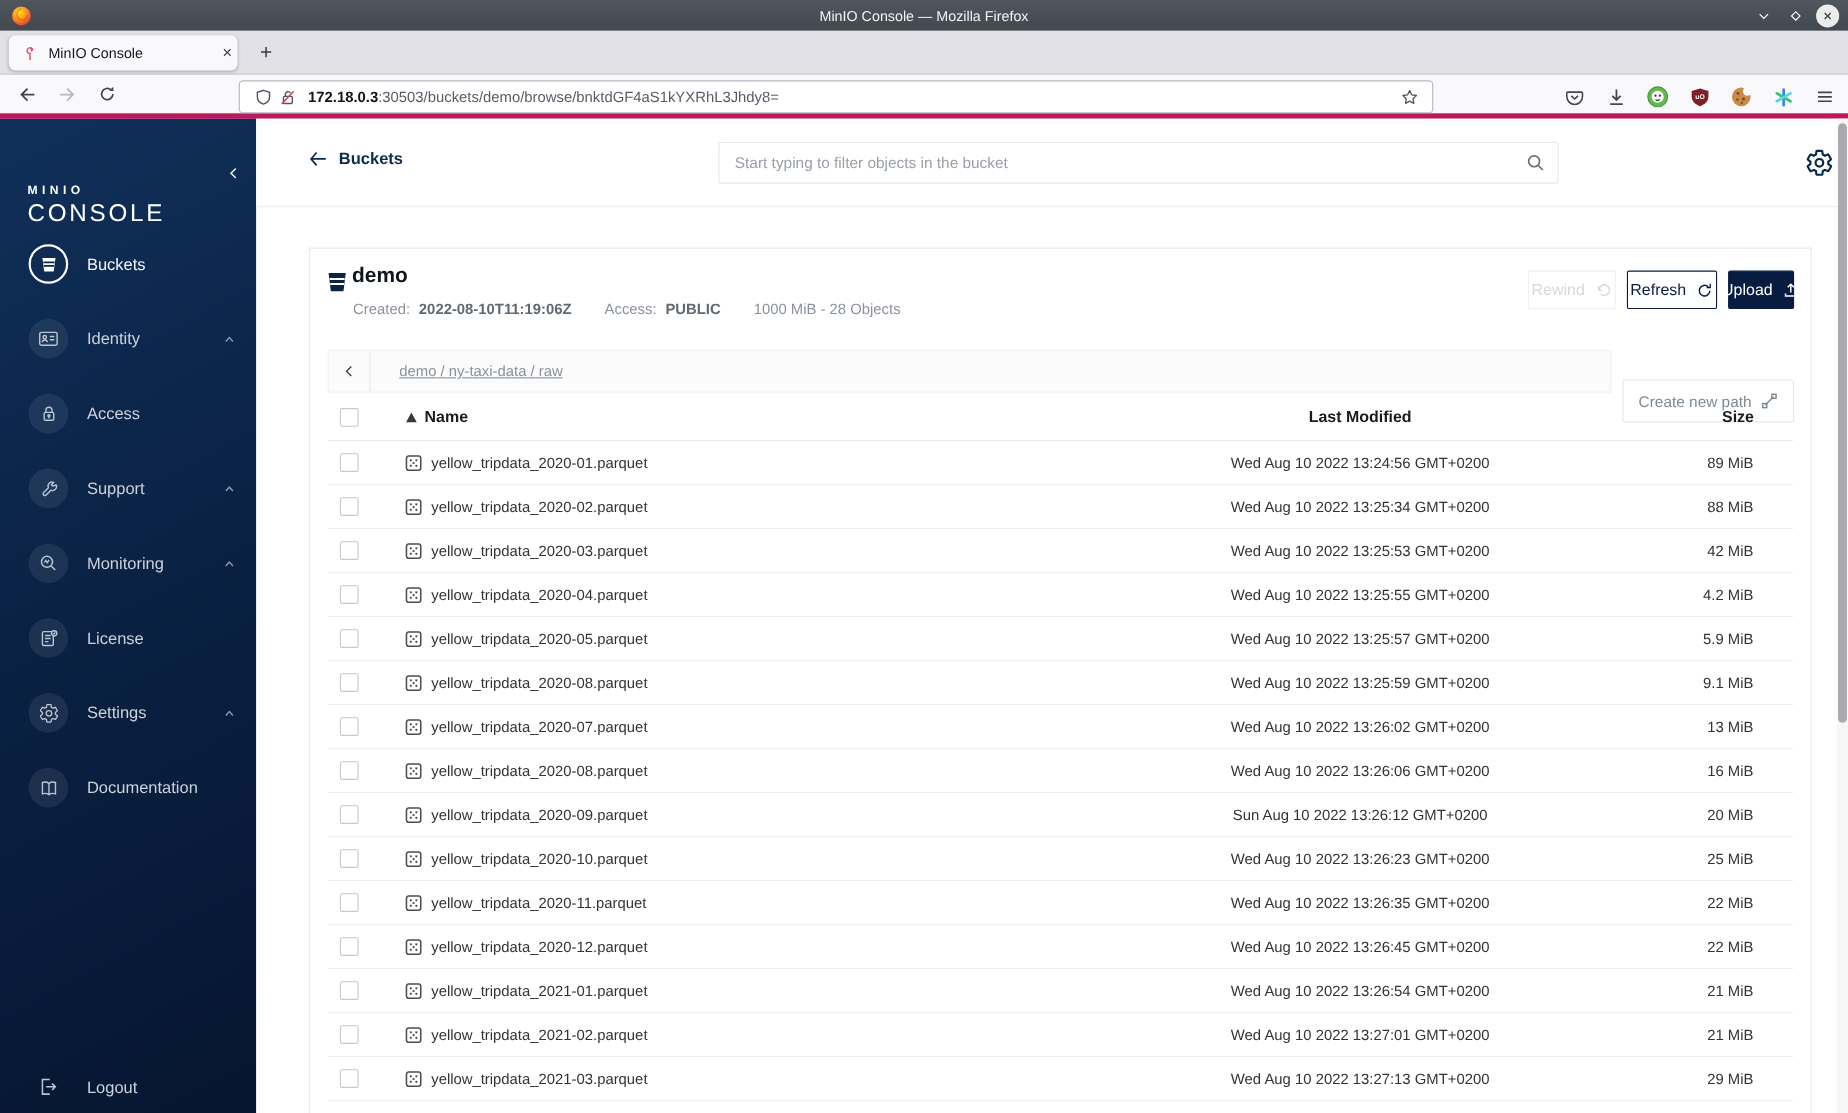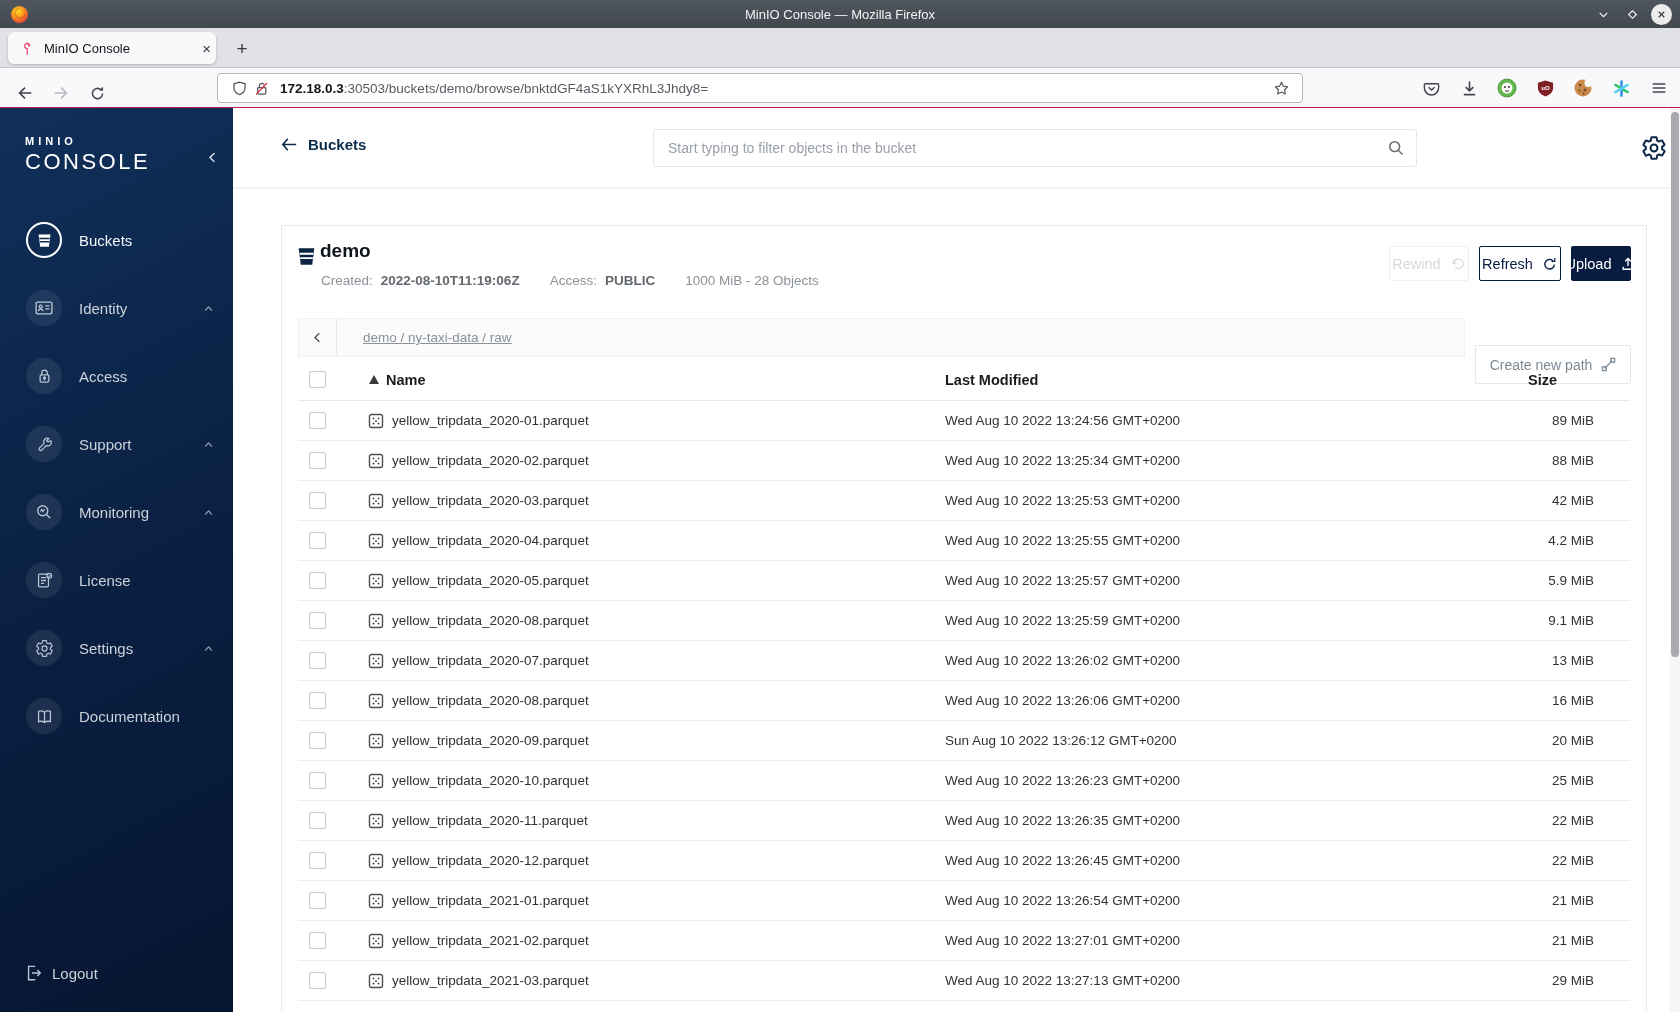--- a/index.html
+++ b/index.html
@@ -22,52 +22,52 @@
     border-bottom:1px solid #c6c6cc; display:flex; align-items:flex-end; }
   .tab { position:absolute; left:8px; top:4px; width:208px; height:32px; background:#f9f9fb;
     border-radius:6px; box-shadow:0 1px 3px rgba(0,0,0,.22); display:flex; align-items:center; padding:0 2px 0 13px; }
   .tab-title { flex:1; margin-left:9px; font-size:13px; color:#15141a; white-space:nowrap; overflow:hidden; }
   .tab-close { font-size:15px; color:#3a3a42; padding:0 3px; }
   .newtab-btn { position:absolute; left:228px; top:7px; width:28px; height:28px; display:flex;
     align-items:center; justify-content:center; font-size:19px; color:#3a3a42; border-radius:4px; }
 
   
   .toolbar { position:absolute; top:68px; left:0; right:0; height:40px; background:#f9f9fb;
-    border-bottom:1px solid #be185d; display:flex; align-items:flex-end; }
+    border-bottom:5px solid #be185d; display:flex; align-items:center; }
   .nav-ic { width:30px; height:28px; display:flex; align-items:center; justify-content:center; }
   .nav-back { margin-left:10px; color:#42424c; }
   .nav-fwd { margin-left:6px; color:#b8b8c0; }
   .nav-reload { margin-left:6px; color:#42424c; }
   .urlbar { position:absolute; left:217px; top:5px; width:1086px; height:30px; background:#fff;
     border:1px solid #b6b6c0; border-radius:4px; display:flex; align-items:center; padding:0 10px; }
   .url-text { font-size:13.5px; margin-left:8px; color:#5b5b66; white-space:nowrap; overflow:hidden; flex:1; }
   .url-text b { color:#15141a; font-weight:700; }
   .tb-right { position:absolute; right:10px; top:5px; height:30px; display:flex; align-items:center; gap:16px; }
   .tb-ic { width:22px; height:22px; display:flex; align-items:center; justify-content:center; color:#45454f; }
 
   
   .app { position:absolute; top:108px; left:0; right:0; bottom:0; display:flex; }
 
   
   .sidebar { position:relative; width:233px; flex:0 0 233px; color:#ccd2da;
     background:linear-gradient(152deg,#10305a 0%,#0a2143 48%,#061531 100%); }
   .logo { position:absolute; top:27px; left:25px; color:#fff; }
-  .logo-top { font-size:11px; font-weight:700; letter-spacing:4px; }
+  .logo-top { font-size:11px; font-weight:700; letter-spacing:4px;margin-top:32px; }
   .logo-main { font-size:22px; font-weight:400; letter-spacing:2.5px; margin-top:2px; }
   .collapse-btn { position:absolute; top:42px; right:13px; color:#eef1f5; }
   .nav { position:absolute; top:98px; left:0; right:0; }
   .nav-item { height:68px; display:flex; align-items:center; padding-left:26px; gap:17px; position:relative; cursor:default; }
   .icon-circle { width:36px; height:36px; border-radius:50%; background:rgba(255,255,255,.08);
     display:flex; align-items:center; justify-content:center; color:#b9c5d4; flex:0 0 36px; }
   .nav-item.active .icon-circle { background:transparent; border:2px solid #fff; color:#fff; }
   .nav-label { font-size:15px; color:#ccd2da; }
   .nav-item.active .nav-label { color:#f4f6f9; }
   .nav-caret { position:absolute; right:18px; color:#8d99a8; }
   .logout-item { position:absolute; bottom:14px; left:0; right:0; height:50px; display:flex;
-    align-items:center; padding-left:16px; }
+    align-items:flex-end; padding-left:26px; gap:17px; }
   .logout-icon { width:36px; display:flex; justify-content:center; color:#b9c5d4; }
 
   
   .main { position:relative; flex:1; background:#fff; }
   .main-header { position:absolute; top:0; left:0; right:0; height:80px; background:#fff;
     border-bottom:1px solid #ededf0; box-shadow:0 1px 2px rgba(0,0,0,.03); }
   .back-bucket { position:absolute; left:48px; top:28px; display:flex; align-items:center; gap:10px;
     color:#0b2b4c; font-size:15px; font-weight:700; }
   .search-wrap { position:absolute; left:420px; top:21px; width:764px; height:38px; }
   .search-wrap input { width:100%; height:100%; border:1.5px solid #e7e7ea; border-radius:3px;
@@ -95,21 +95,21 @@
 
   .browse-row { margin:0 15px 0 16px; height:39px; display:flex; gap:10px; }
   .crumb-strip { flex:1; background:#fbfbfb; border:1px solid #f1f1f3; display:flex; align-items:center; }
   .crumb-back { width:38px; height:100%; border-right:1px solid #ebebed; display:flex;
     align-items:center; justify-content:center; color:#3c4248; }
   .crumb-path { margin-left:26px; font-size:13.5px; color:#8a9199;text-decoration:underline; }
   .btn-createpath { width:156px; height:39px; border:1px solid #e4e7e9; border-radius:2px; background:#fff;
     color:#7d8a95; font-size:14px; display:flex; align-items:center; justify-content:center; gap:9px;margin-top:27px; }
 
   
-  .table { margin:2px 16px 0 16px; }
+  .table { margin:2px 16px 0 16px;text-align:center; }
   .tgrid { display:grid; grid-template-columns:46px 601px 583px 104px; align-items:center; }
   .thead { height:42px; border-bottom:1px solid #e9e9ec; font-size:14.5px; font-weight:700; color:#1b1b1f; }
   .c-check { padding-left:11px; }
   .checkbox { width:17px; height:17px; border:1px solid #c5c8cc; border-radius:2px; background:#fff; display:block; }
   .th-name { display:flex; align-items:center; gap:7px; padding-left:25px; }
   .sort-ic { color:#3a3a3a; }
   .trow { height:40px; border-bottom:1px solid #ededf0; font-size:13.5px; color:#333; }
   .c-name { display:flex; align-items:center; gap:8px; padding-left:24px; }
   .file-ic { color:#4c4c52; flex:0 0 16px; }
   .c-size { display:flex; justify-content:flex-end; padding-right:38px; }

